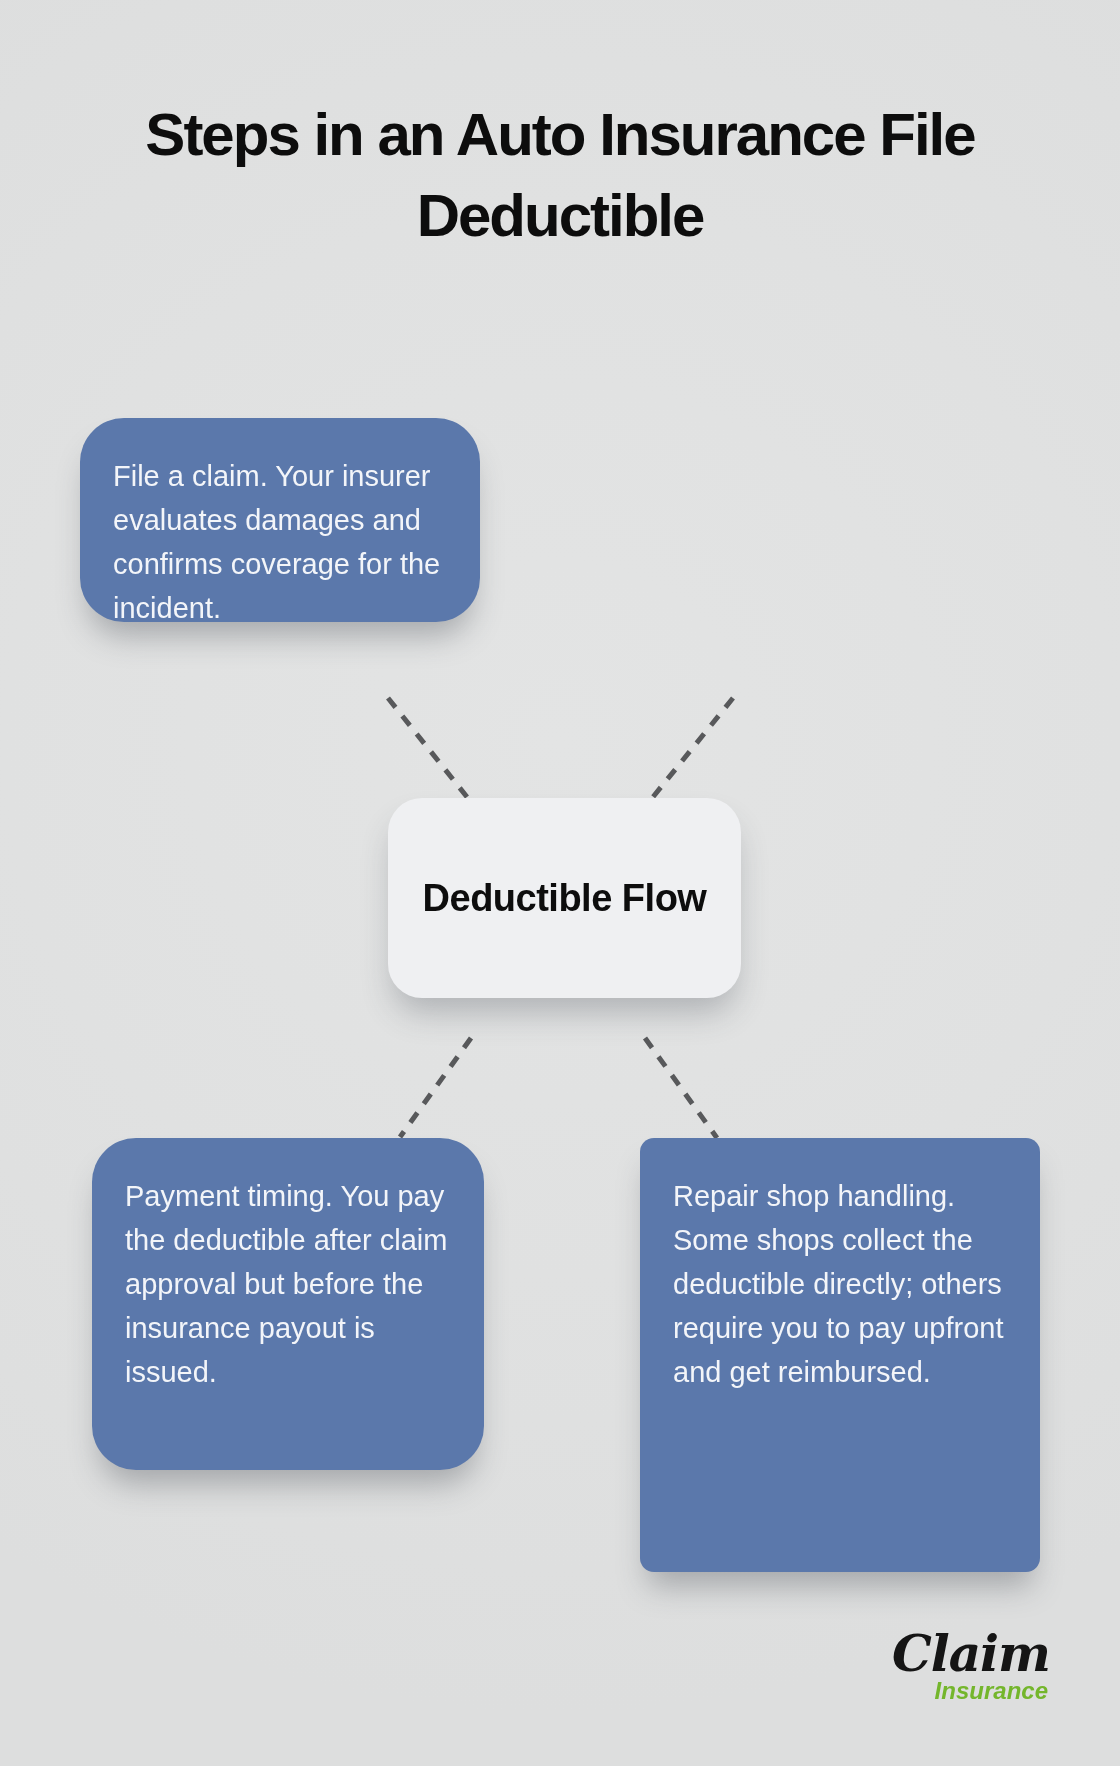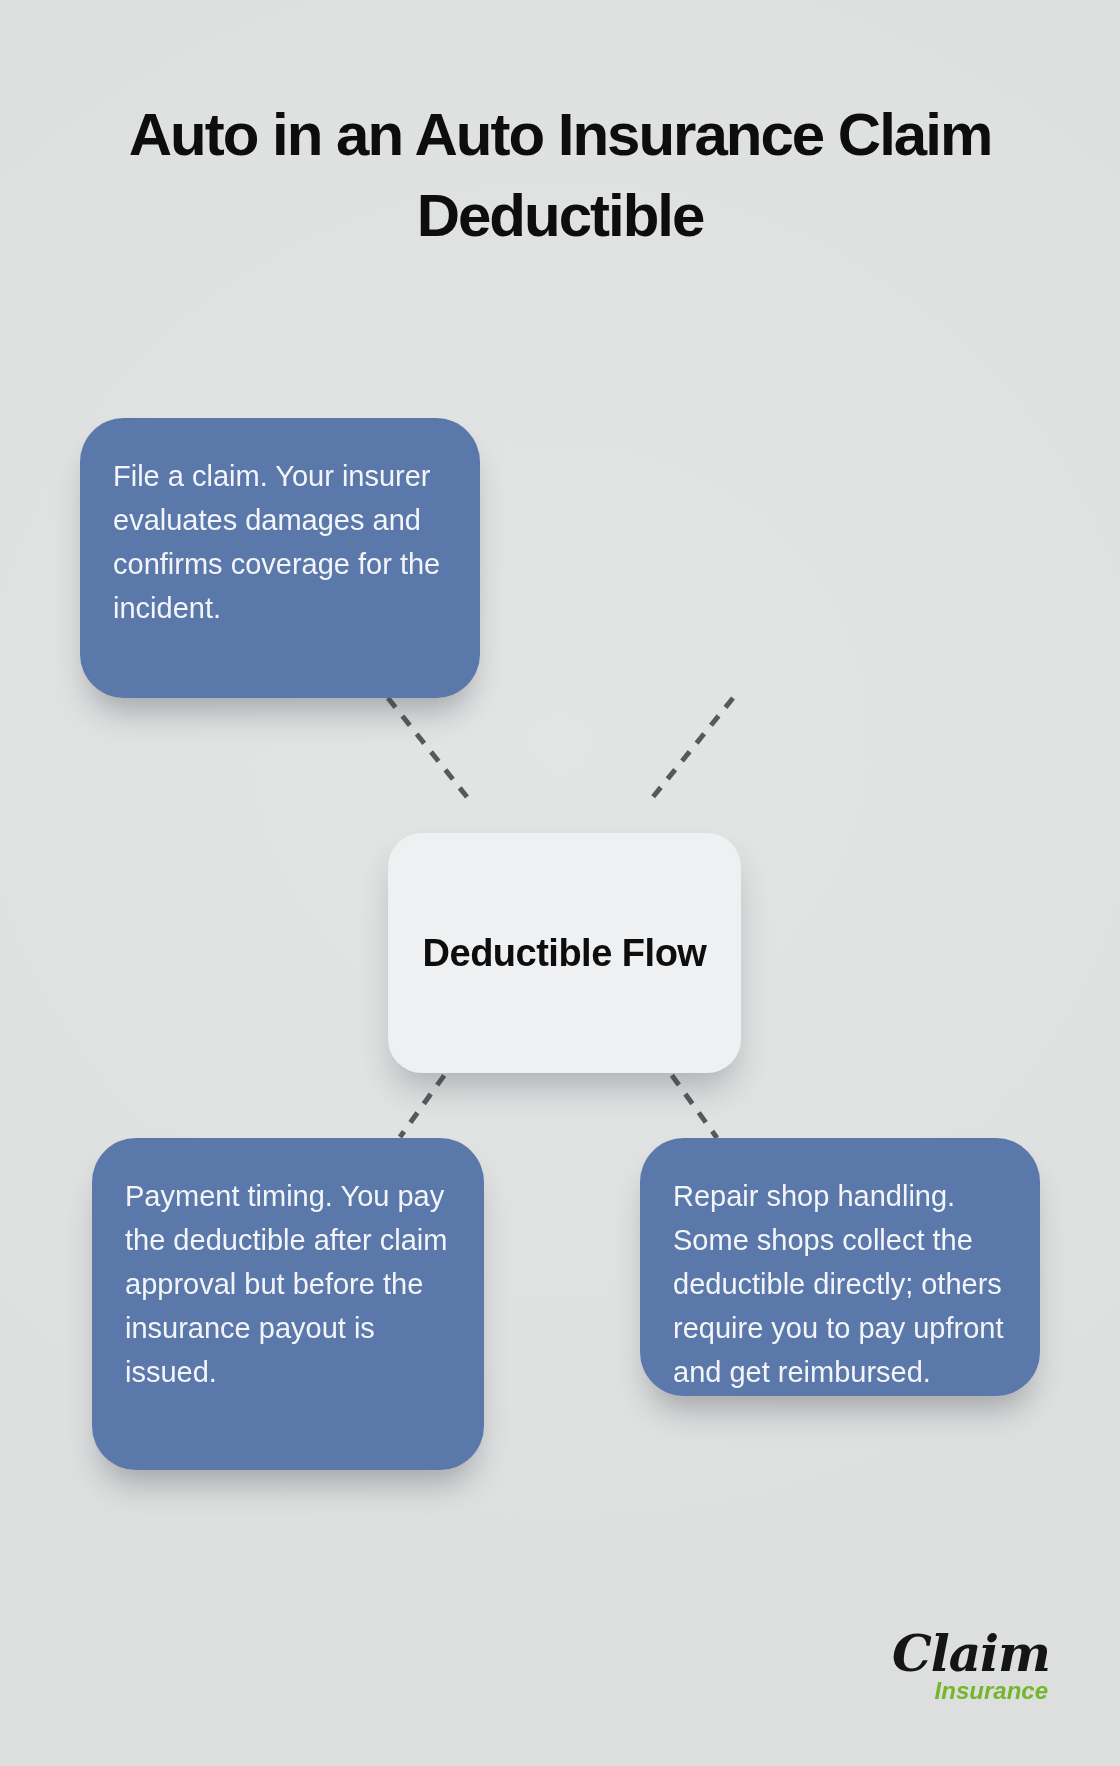--- a/index.html
+++ b/index.html
@@ -48,29 +48,29 @@
     box-sizing: border-box;
     padding: 36px 30px 0 33px;
   }
   .node p {
     margin: 0;
     color: #f3f5f9;
     font-size: 29px;
     line-height: 44px;
     font-weight: 400;
   }
-  .node-tl { left: 80px;  top: 418px;  width: 400px; height: 280px; }
+  .node-tl { left: 80px;  top: 418px;  width: 400px; height: 204px; }
   .node-tr { left: 640px; top: 418px;  width: 400px; height: 280px; }
   .node-bl { left: 80px;  top: 1138px; width: 392px; height: 332px; margin-left: 12px; }
-  .node-br { left: 640px; top: 1138px; width: 400px; height: 258px; }
+  .node-br { left: 640px; top: 1138px; width: 400px; height: 434px; border-radius: 14px; }
 
   .center-box {
     position: absolute;
-    left: 388px; top: 833px;
-    width: 353px; height: 240px;
+    left: 388px; top: 798px;
+    width: 353px; height: 200px;
     background: #eff0f2;
     border-radius: 34px;
     box-shadow: 0 20px 32px -6px rgba(60, 65, 75, 0.30);
     display: flex;
     align-items: center;
     justify-content: center;
   }
   .center-box span {
     font-weight: 700;
     font-size: 38px;
@@ -102,21 +102,21 @@
     margin-top: -3px;
     padding-right: 2px;
     color: #74b62c;
   }
 </style>
 </head>
 <body>
 
 <div class="canvas">
 
-  <h1 class="title">Auto in an Auto Insurance Claim Deductible</h1>
+  <h1 class="title">Steps in an Auto Insurance File Deductible</h1>
 
   <svg class="connectors" viewBox="0 0 1120 1766" xmlns="http://www.w3.org/2000/svg">
     <line x1="388" y1="698" x2="467" y2="797"></line>
     <line x1="733" y1="698" x2="653" y2="797"></line>
     <line x1="471" y1="1038" x2="400" y2="1137"></line>
     <line x1="645" y1="1038" x2="717" y2="1138"></line>
   </svg>
 
   <div class="node node-tl">
     <p>File a claim. Your insurer evaluates damages and confirms coverage for the incident.</p>

